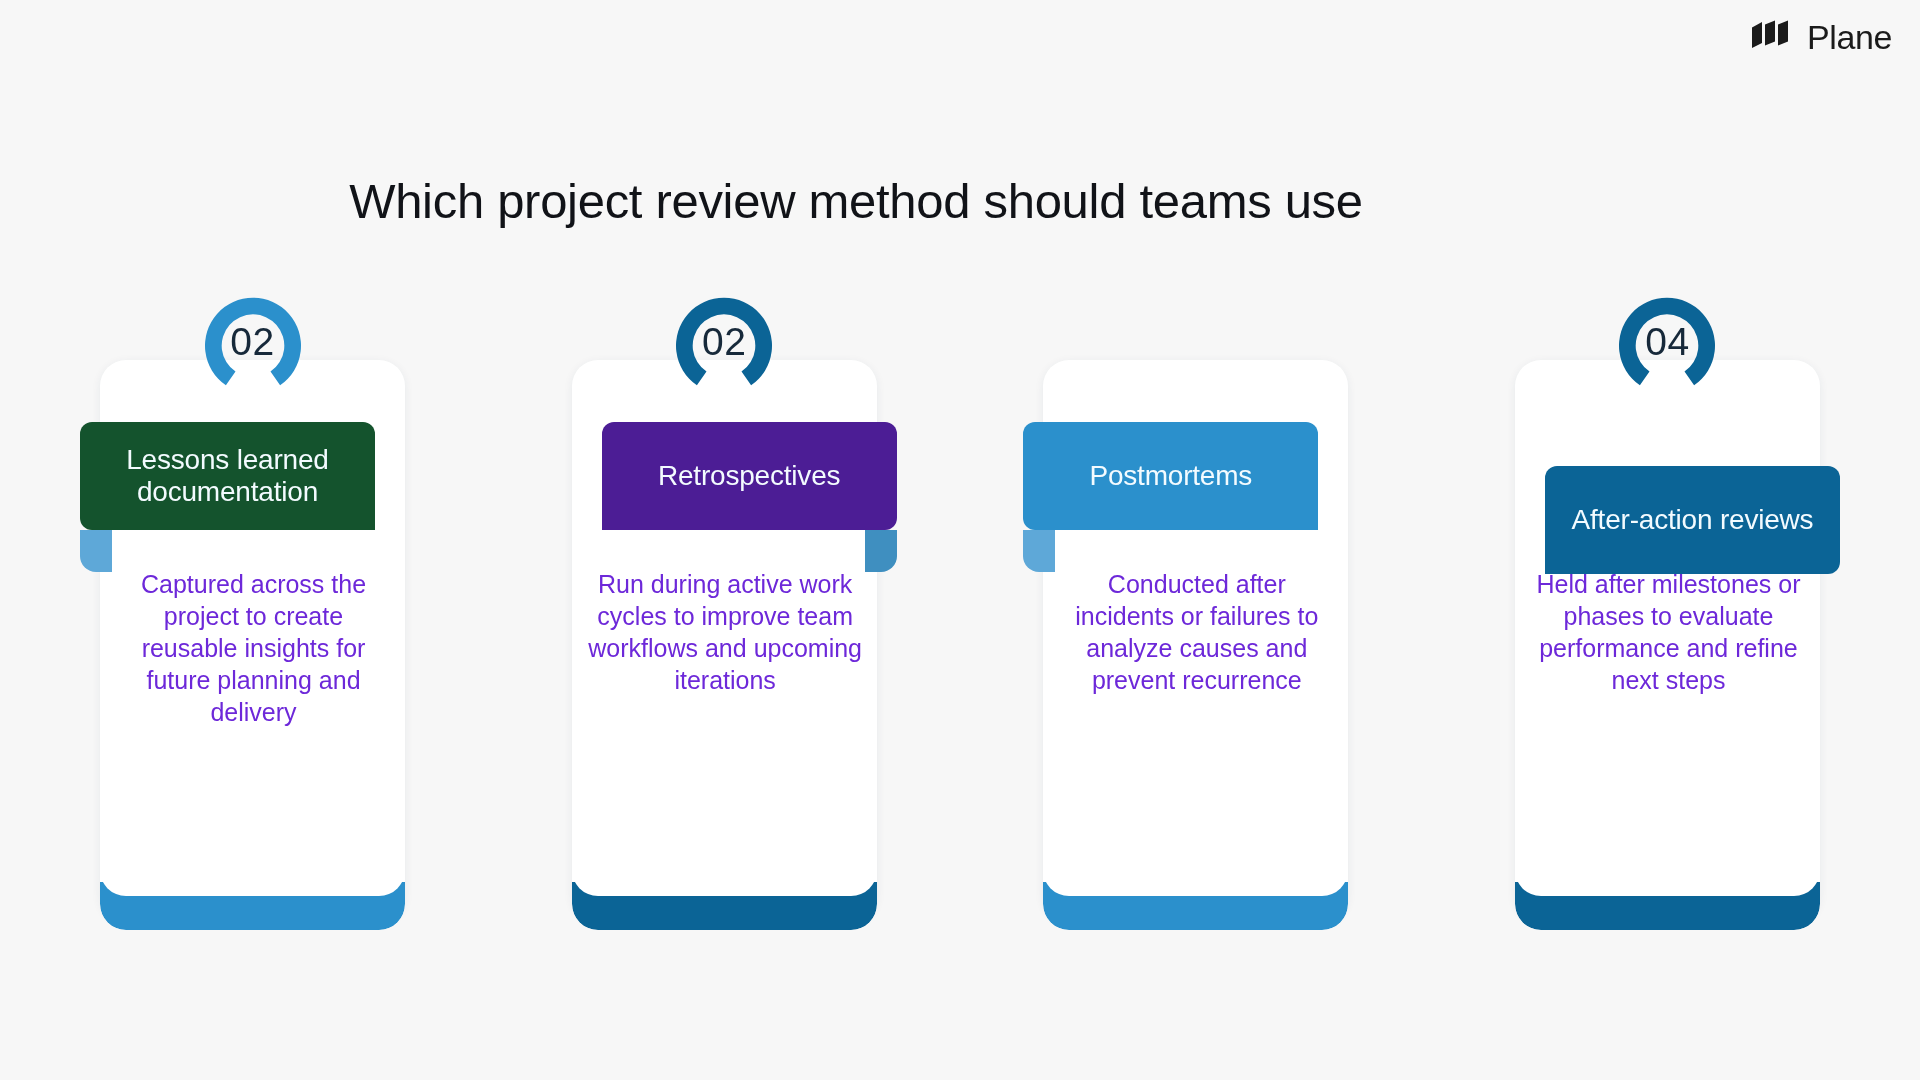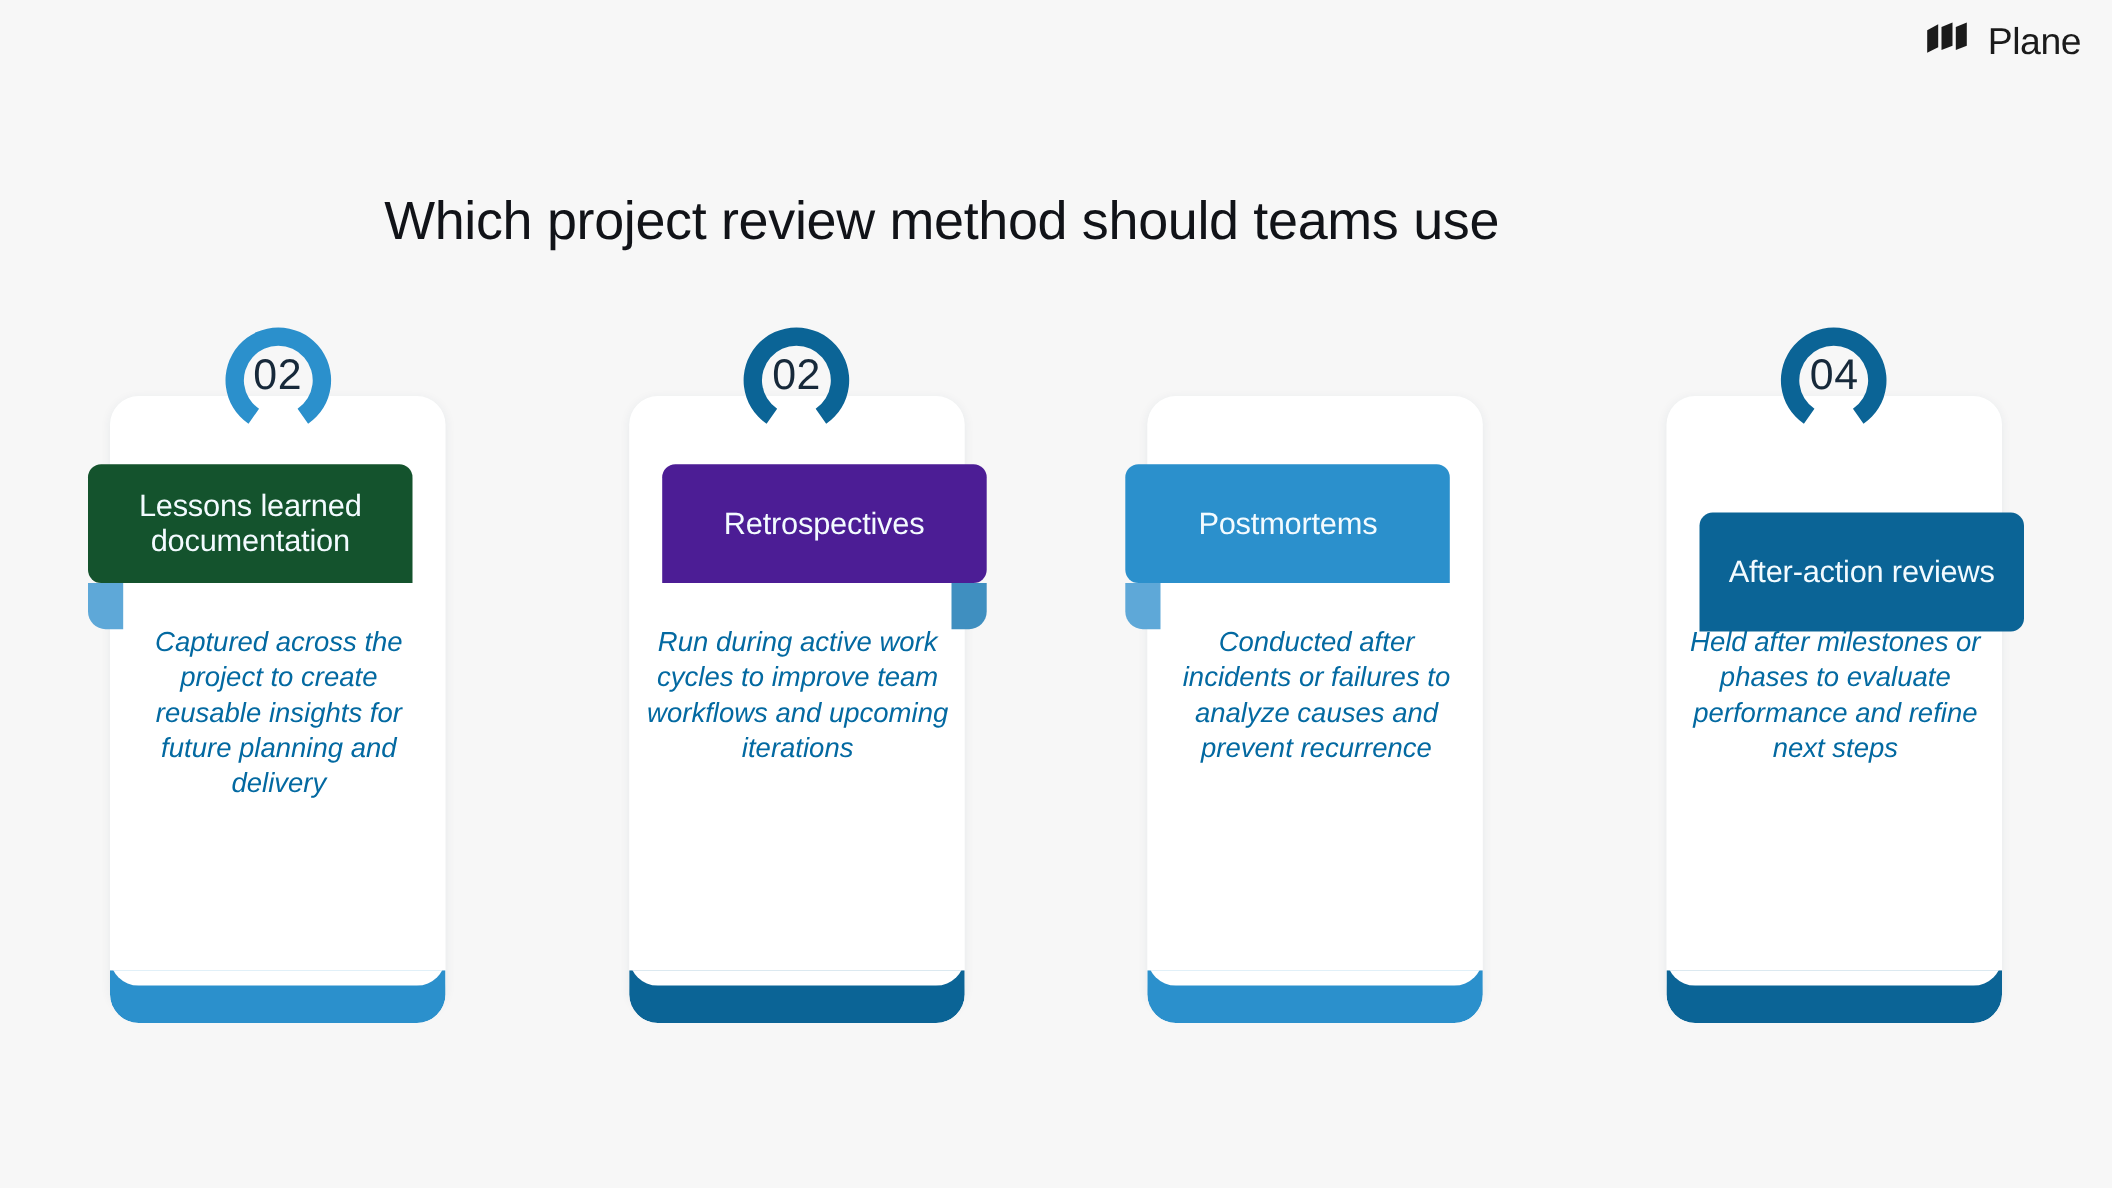--- a/index.html
+++ b/index.html
@@ -135,23 +135,22 @@
 
   
   .card-desc {
     position: absolute;
     left: 36px;
     top: 218px;
     width: 275px;
     text-align: center;
     font-size: 25px;
     line-height: 1.28;
-    color: #0369a1;
+    color: #6d28d9;
     z-index: 5;
-    font-style: italic;
   }
 
   
   .badge {
     position: absolute;
     top: -68px;
     left: 50%;
     transform: translateX(-50%);
     width: 120px;
     height: 120px;

